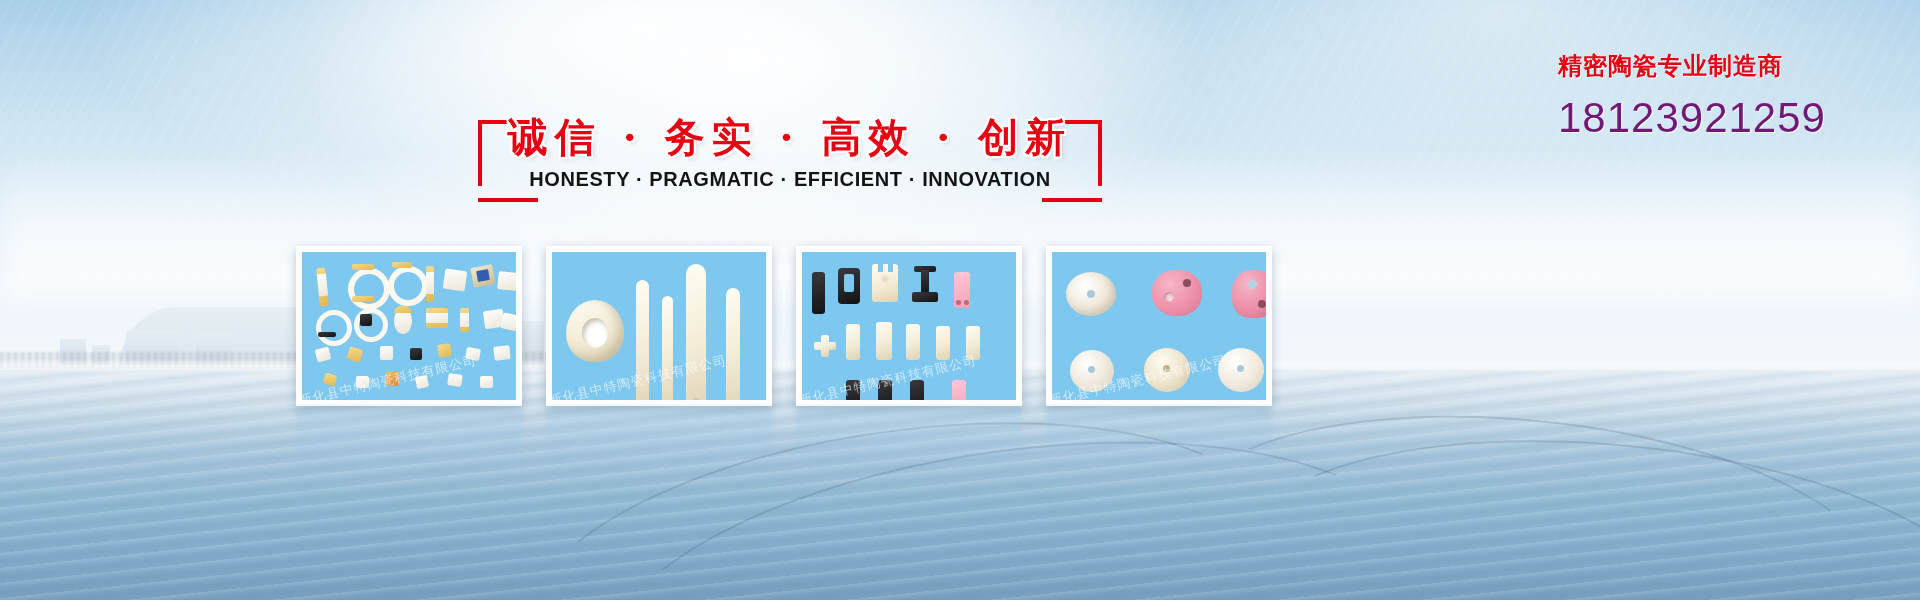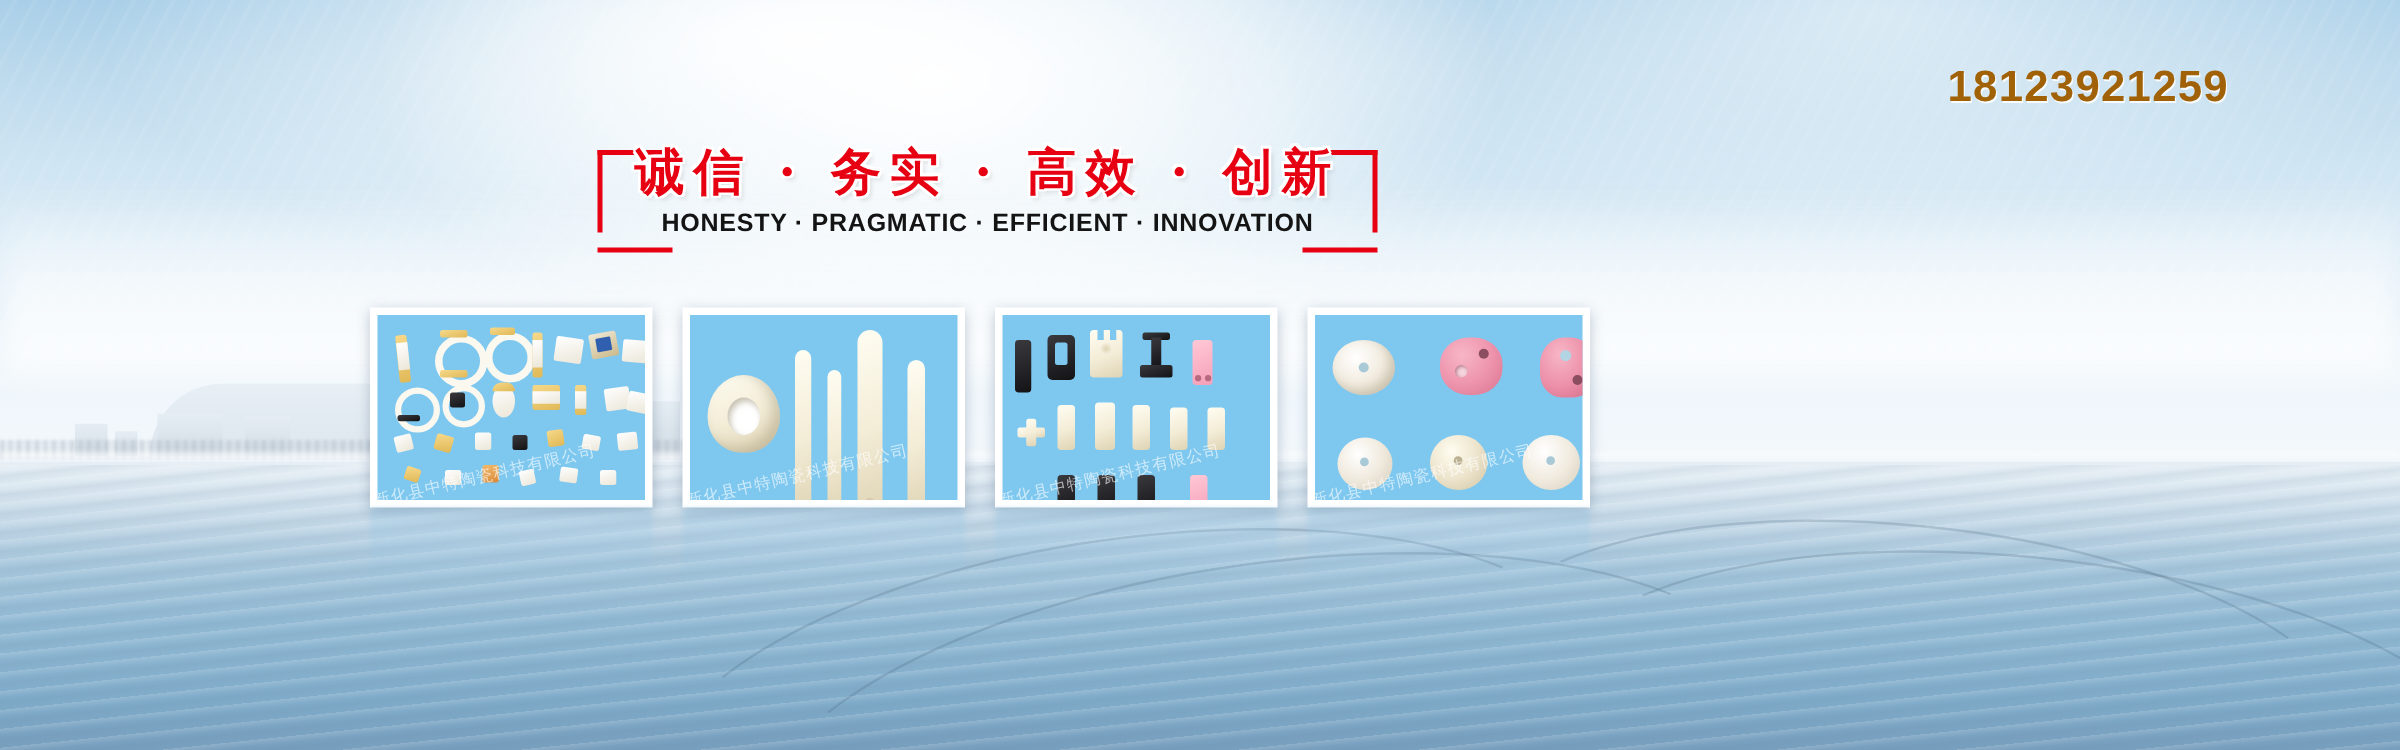--- a/index.html
+++ b/index.html
@@ -119,21 +119,21 @@
     font-size:24px;font-weight:700;color:#e60012;letter-spacing:1px;
     text-shadow:1px 1px 0 rgba(255,255,255,.85);white-space:nowrap;
     margin-bottom:12px;
   }
   .rb-line2{
     font-size:25px;font-weight:700;color:#e60012;letter-spacing:1px;
     text-shadow:1px 1px 0 rgba(255,255,255,.85);white-space:nowrap;
     margin-bottom:4px;
   }
   .rb-phone{
-    font-size:35px;font-weight:700;color:#a16207;letter-spacing:1px;
+    font-size:42px;font-weight:400;color:#701a75;letter-spacing:1px;
     text-shadow:1px 1px 0 rgba(255,255,255,.85);white-space:nowrap;
   }
 
   
   .panels{position:absolute;left:296px;top:246px;width:1240px;height:160px;display:flex;gap:24px;}
   .panel{
     position:relative;width:226px;height:160px;background:#ffffff;
     padding:6px;box-sizing:border-box;
     box-shadow:0 3px 10px rgba(40,70,100,.28);
   }
@@ -193,20 +193,21 @@
   <div class="slogan">
     <div class="bracket-tl"></div>
     <div class="bracket-br"></div>
     <div class="bracket-bl"></div>
     <div class="bracket-brb"></div>
     <div class="slogan-cn">诚信 · 务实 · 高效 · 创新</div>
     <div class="slogan-en">HONESTY · PRAGMATIC · EFFICIENT · INNOVATION</div>
   </div>
 
   <div class="rightblock">
+    <div class="rb-line1">精密陶瓷专业制造商</div>
     <div class="rb-phone">18123921259</div>
   </div>
 
   <div class="panels">
 
     <div class="panel">
       <div class="panel-inner">
         <div class="p gold" style="left:16px;top:16px;width:9px;height:38px;border-radius:2px;transform:rotate(-6deg);"></div>
         <div class="p wht" style="left:16px;top:22px;width:9px;height:22px;transform:rotate(-6deg);"></div>
         <div class="p ring" style="left:46px;top:16px;width:30px;height:30px;border:6px solid #fbf8ef;border-radius:50%;"></div>

